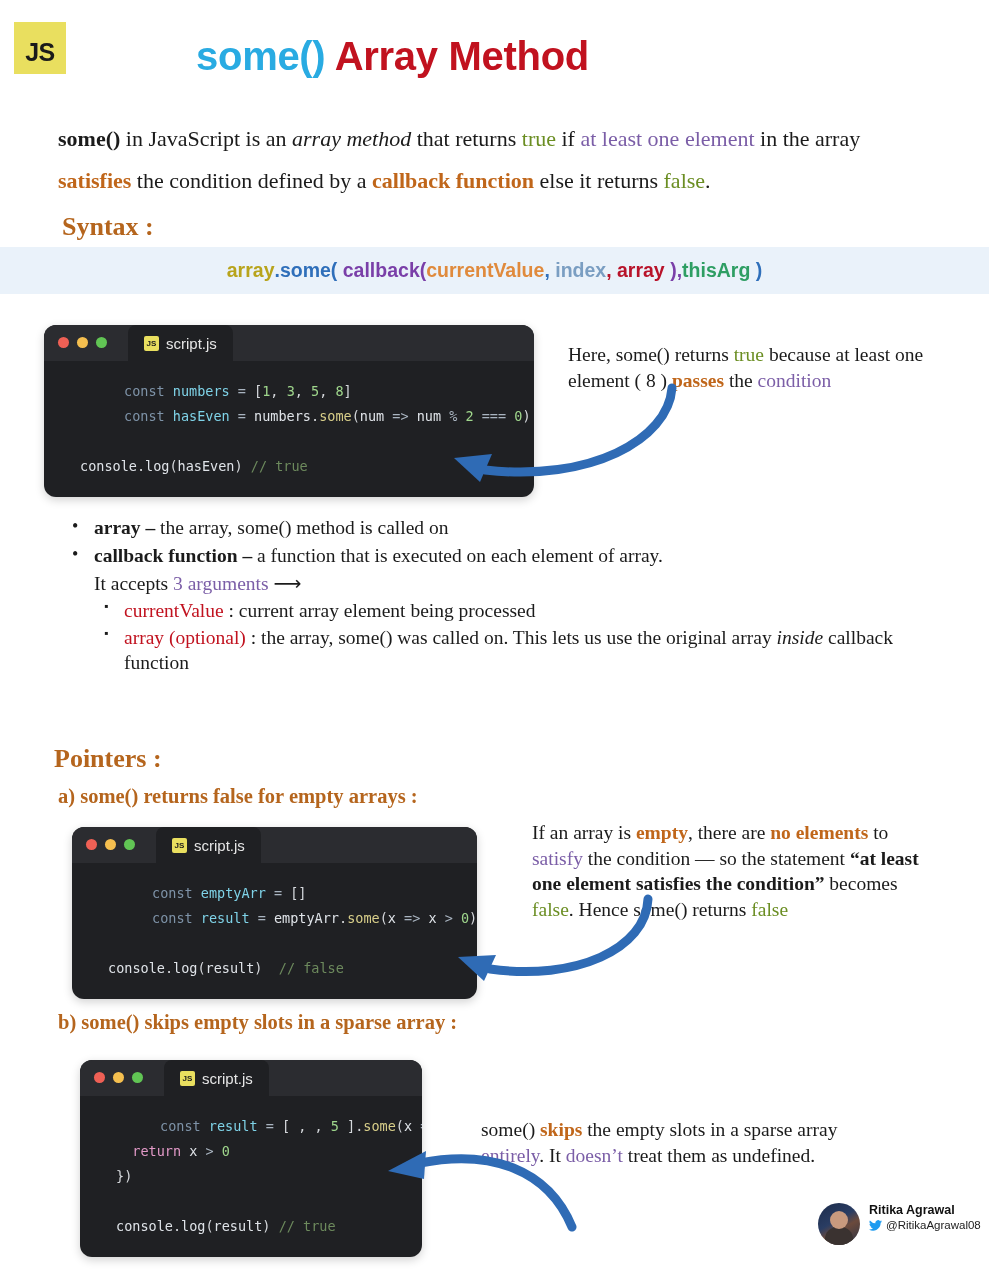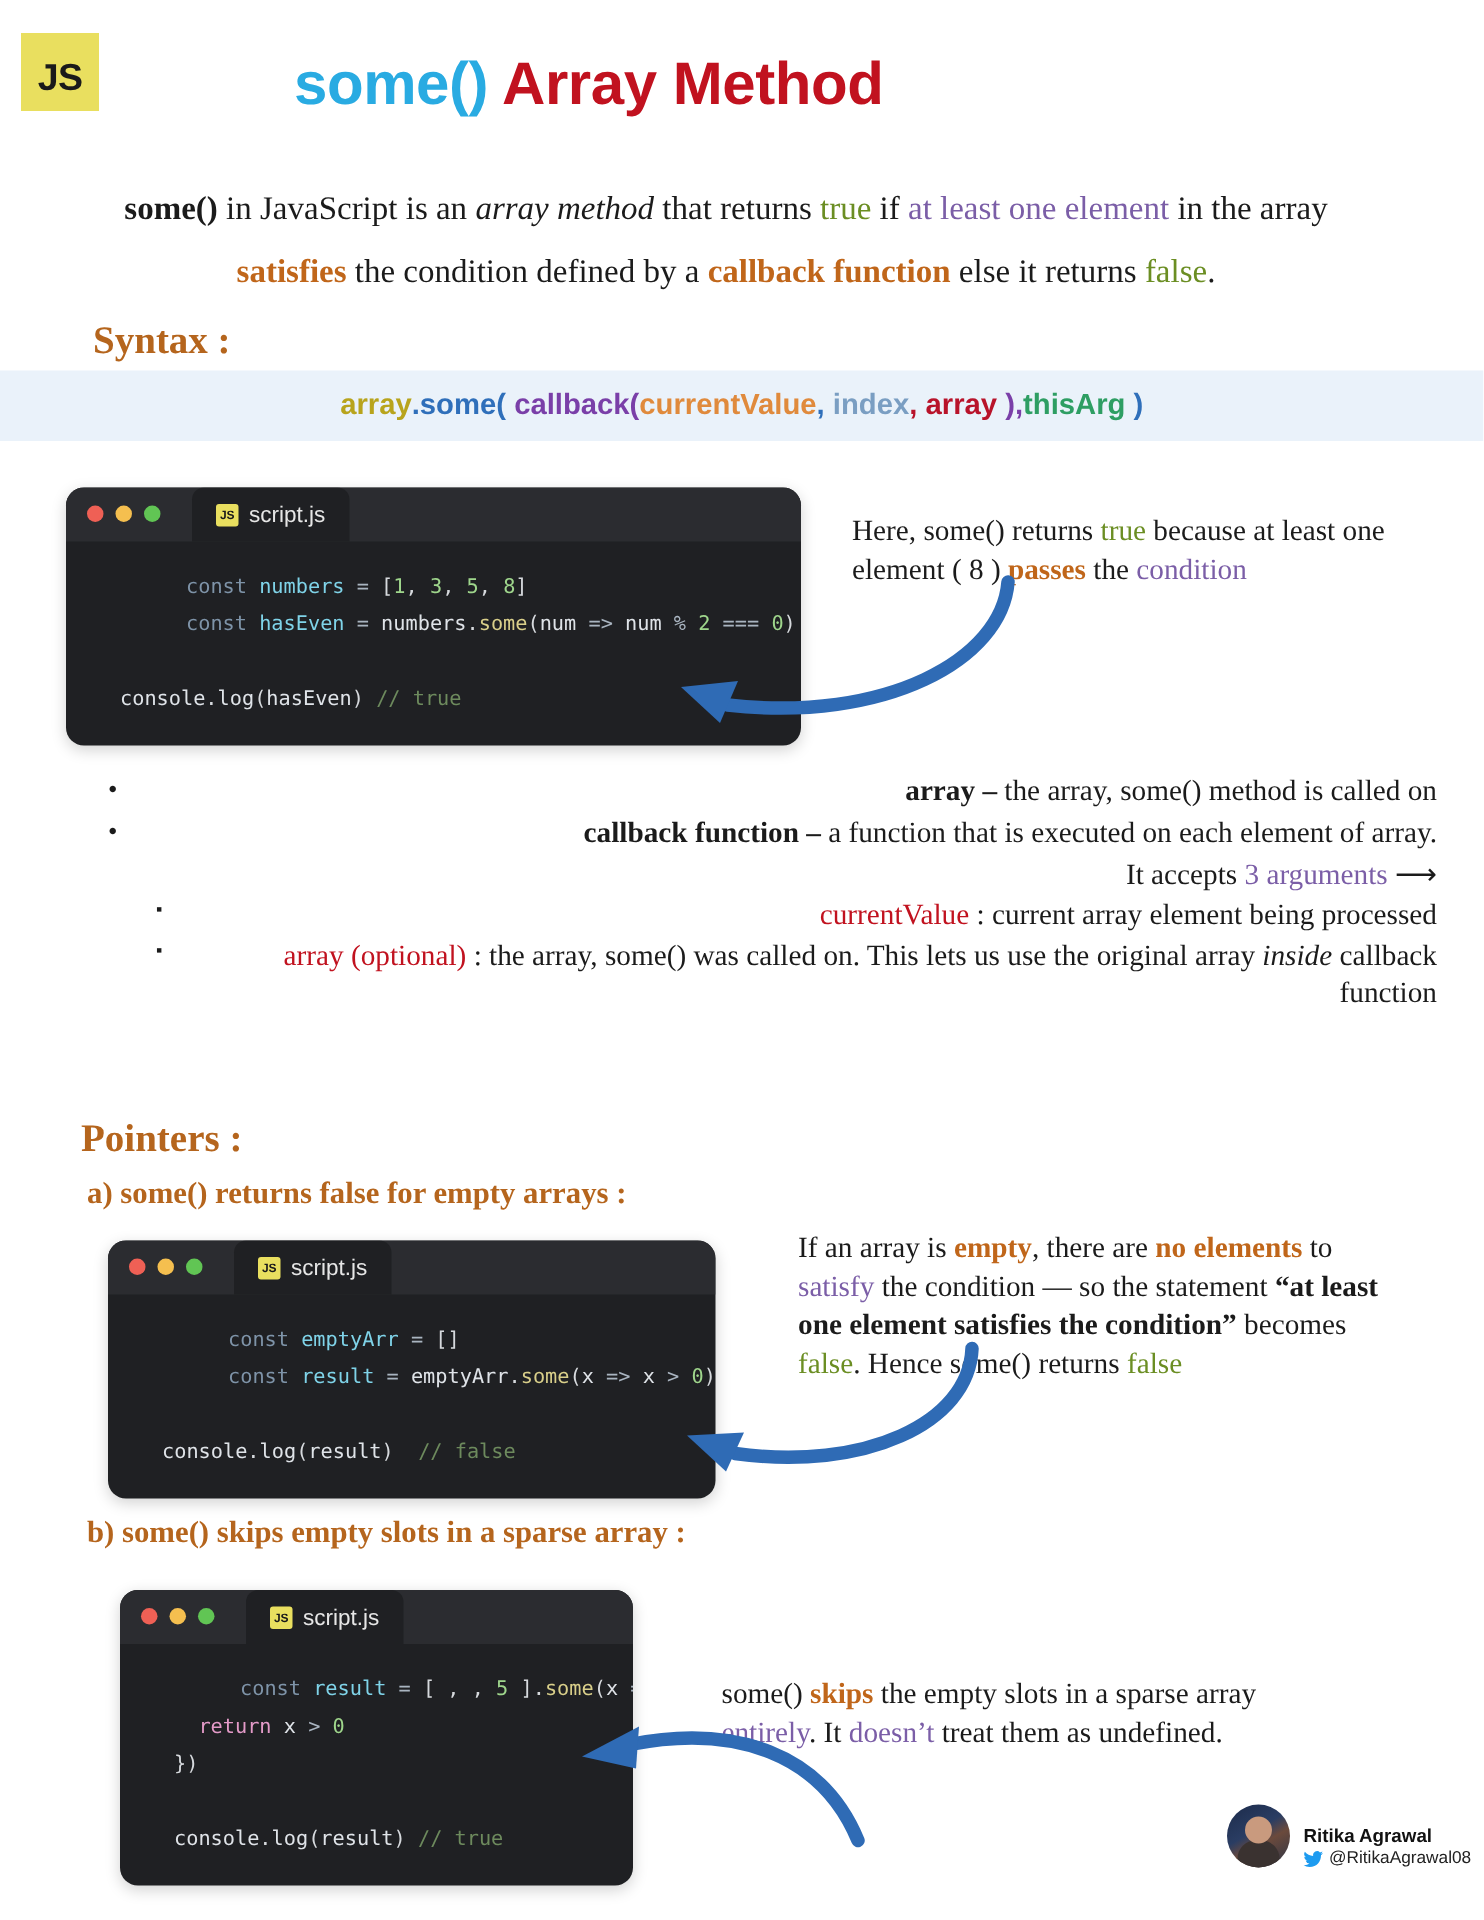--- a/index.html
+++ b/index.html
@@ -19,21 +19,21 @@
   }
   #page-title{
     position:absolute;left:0;top:34px;width:785px;text-align:center;
     font-family:"Liberation Sans",sans-serif;font-weight:bold;font-size:40px;
     letter-spacing:-.3px;
   }
   #page-title .t1{color:#29abe2;}
   #page-title .t2{color:#c1121f;}
 
   
-  #intro{position:absolute;left:44px;top:128px;width:880px;font-size:22px;color:#1b1b1b;text-align:center;}
+  #intro{position:absolute;left:58px;top:128px;width:880px;font-size:22px;color:#1b1b1b;}
   #intro .ln{line-height:1.0;margin-bottom:20px;}
   .b{font-weight:bold;}
   .i{font-style:italic;}
   .c-green{color:#6b8e23;}
   .c-purple{color:#7b5ea7;}
   .c-orange{color:#c0661a;}
   .c-red{color:#c1121f;}
 
   
   #syntax-head{
@@ -89,40 +89,40 @@
   #code3{left:80px;top:1060px;width:342px;}
 
   
   .anno{position:absolute;font-size:19.5px;color:#1b1b1b;line-height:1.32;}
   #anno1{left:568px;top:342px;width:360px;}
   #anno2{left:532px;top:820px;width:400px;}
   #anno3{left:481px;top:1117px;width:400px;}
 
   
   #params{position:absolute;left:58px;top:516px;width:900px;font-size:19.5px;color:#1b1b1b;}
-  #params ul{margin:0;padding-left:36px;list-style:none;text-align:right;}
+  #params ul{margin:0;padding-left:36px;list-style:none;}
   #params li{margin-bottom:3px;line-height:1.26;position:relative;}
   #params > ul > li::before{content:"\2022";position:absolute;left:-22px;top:-1px;font-size:18px;}
   #params ul ul{padding-left:30px;margin-top:2px;}
   #params ul ul li::before{content:"\25AA";position:absolute;left:-20px;top:0;font-size:12px;}
   .sub-note{margin-top:4px;margin-bottom:2px;}
 
   
   #pointers-head{position:absolute;left:54px;top:744px;font-weight:bold;font-size:26px;color:#b5651d;}
   #p-a{position:absolute;left:58px;top:785px;font-weight:bold;font-size:20.5px;color:#b5651d;}
   #p-b{position:absolute;left:58px;top:1011px;font-weight:bold;font-size:20.5px;color:#b5651d;}
 
   
   .arrow{position:absolute;pointer-events:none;}
   #arrow1{left:440px;top:378px;width:240px;height:110px;}
   #arrow2{left:448px;top:893px;width:210px;height:95px;}
   #arrow3{left:380px;top:1145px;width:200px;height:90px;}
 
   
-  #signature{position:absolute;left:818px;top:1203px;display:flex;align-items:flex-end;gap:9px;}
+  #signature{position:absolute;left:818px;top:1203px;display:flex;align-items:flex-start;gap:9px;}
   #avatar{width:42px;height:42px;border-radius:50%;overflow:hidden;
     background:linear-gradient(150deg,#1c2b4a 0%,#2a3d63 42%,#6b4a3c 60%,#2a3346 100%);
     position:relative;flex:0 0 auto;}
   #avatar::after{content:"";position:absolute;left:12px;top:8px;width:18px;height:18px;
     border-radius:50%;background:#c99a7e;}
   #avatar::before{content:"";position:absolute;left:7px;top:24px;width:28px;height:20px;
     border-radius:12px 12px 0 0;background:#3a3230;}
   .sig-name{font-family:"Liberation Sans",sans-serif;font-weight:bold;font-size:12.5px;color:#111;}
   .sig-handle{font-family:"Liberation Sans",sans-serif;font-size:11.5px;color:#222;
     display:flex;align-items:center;gap:4px;margin-top:2px;}

